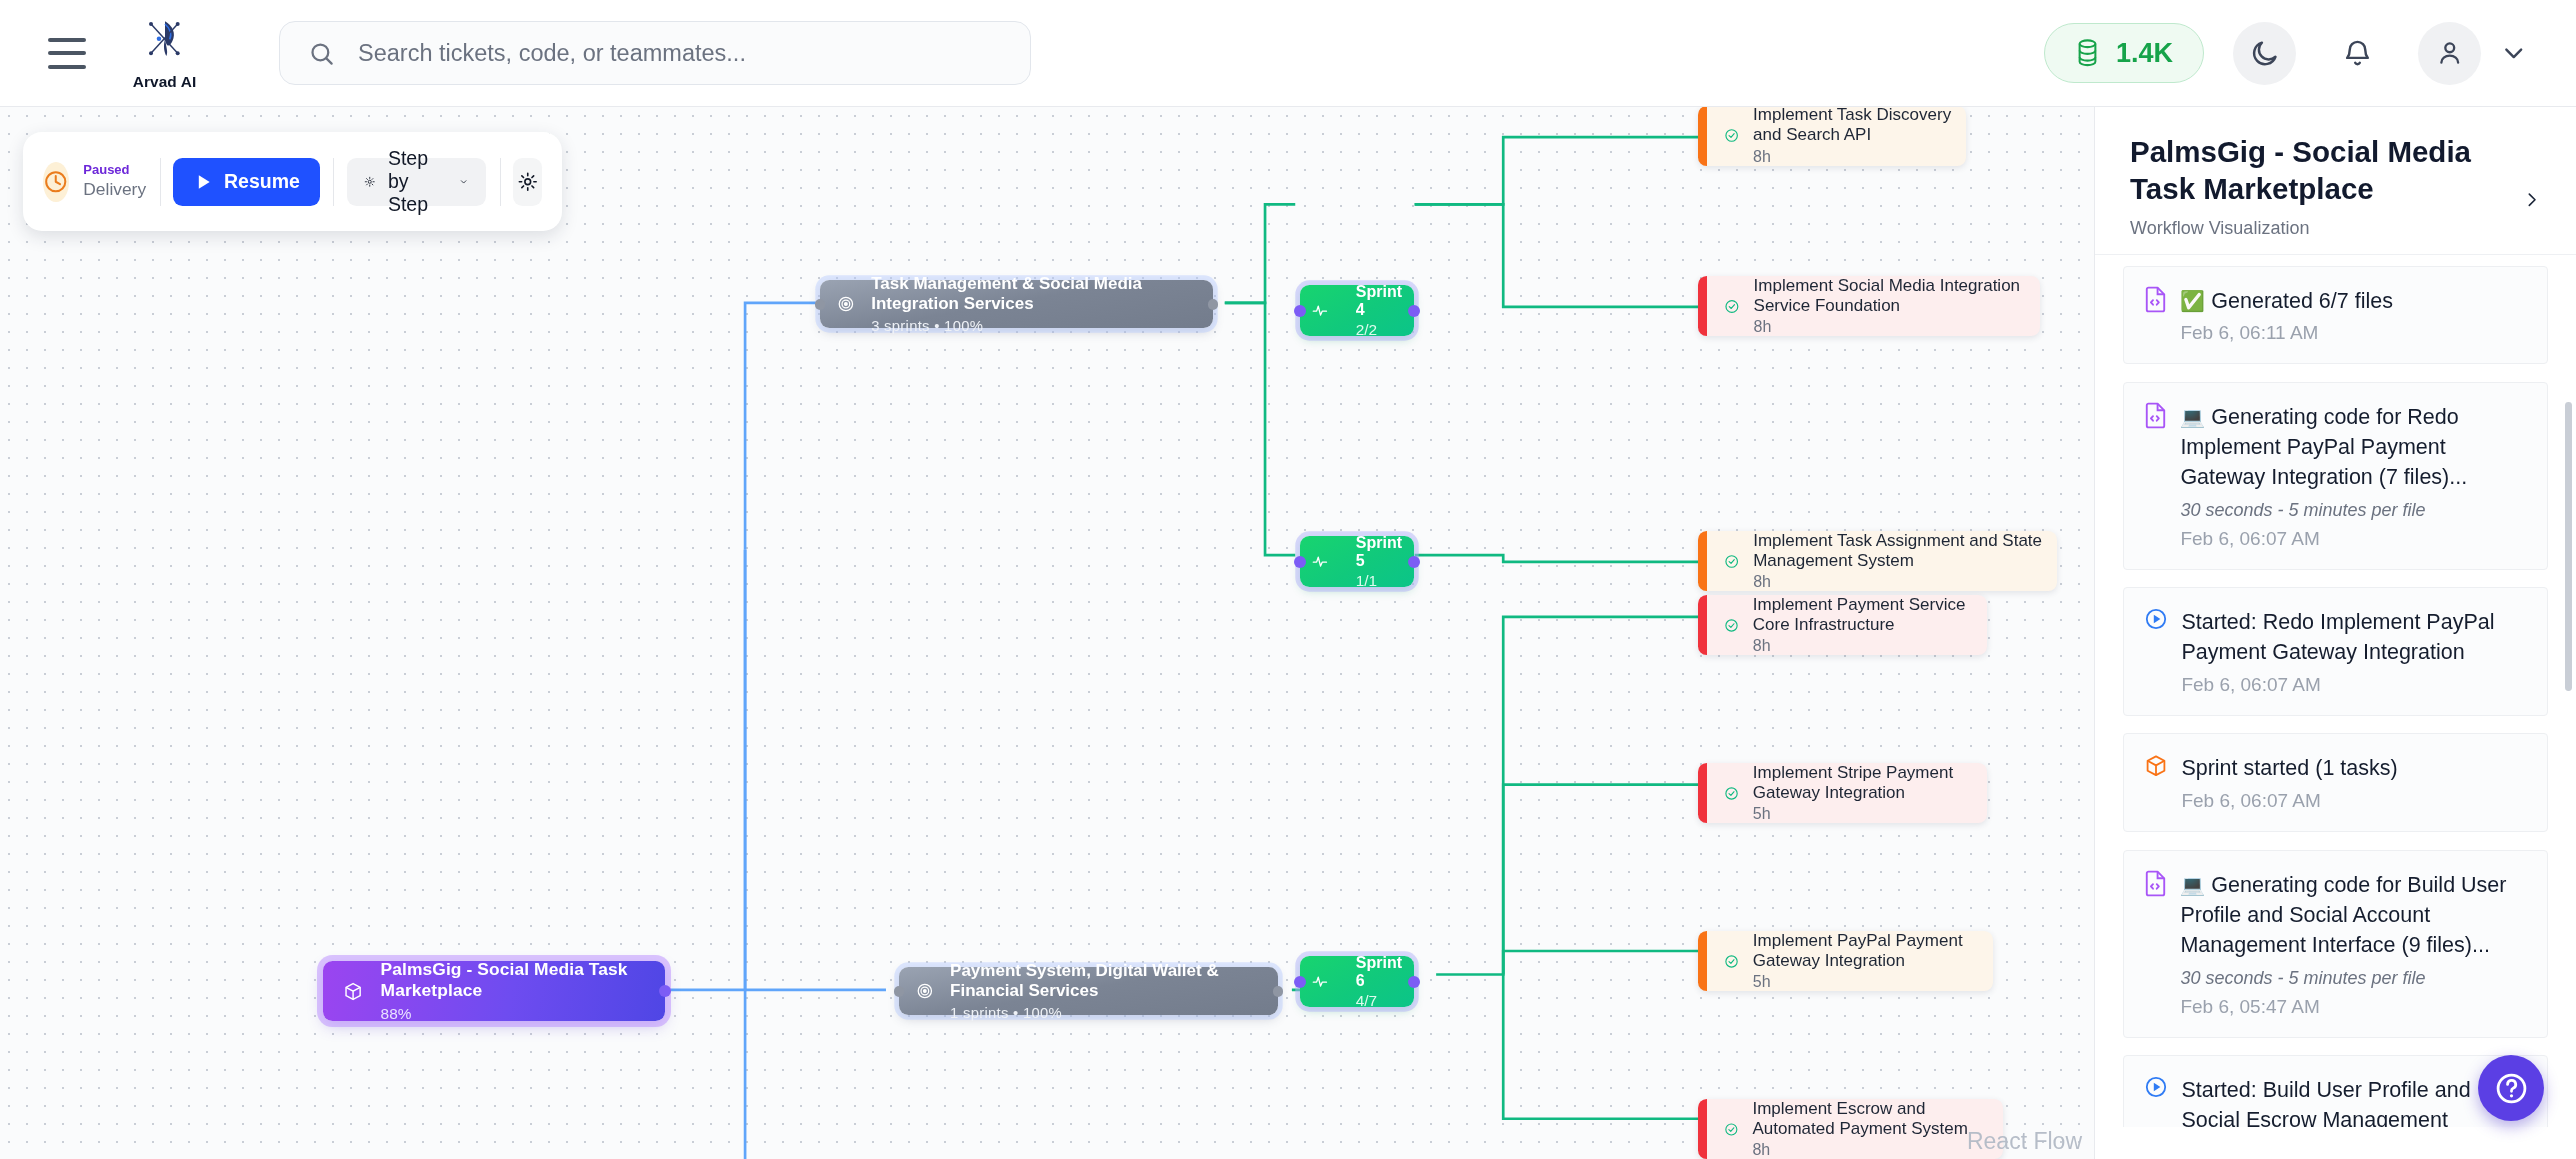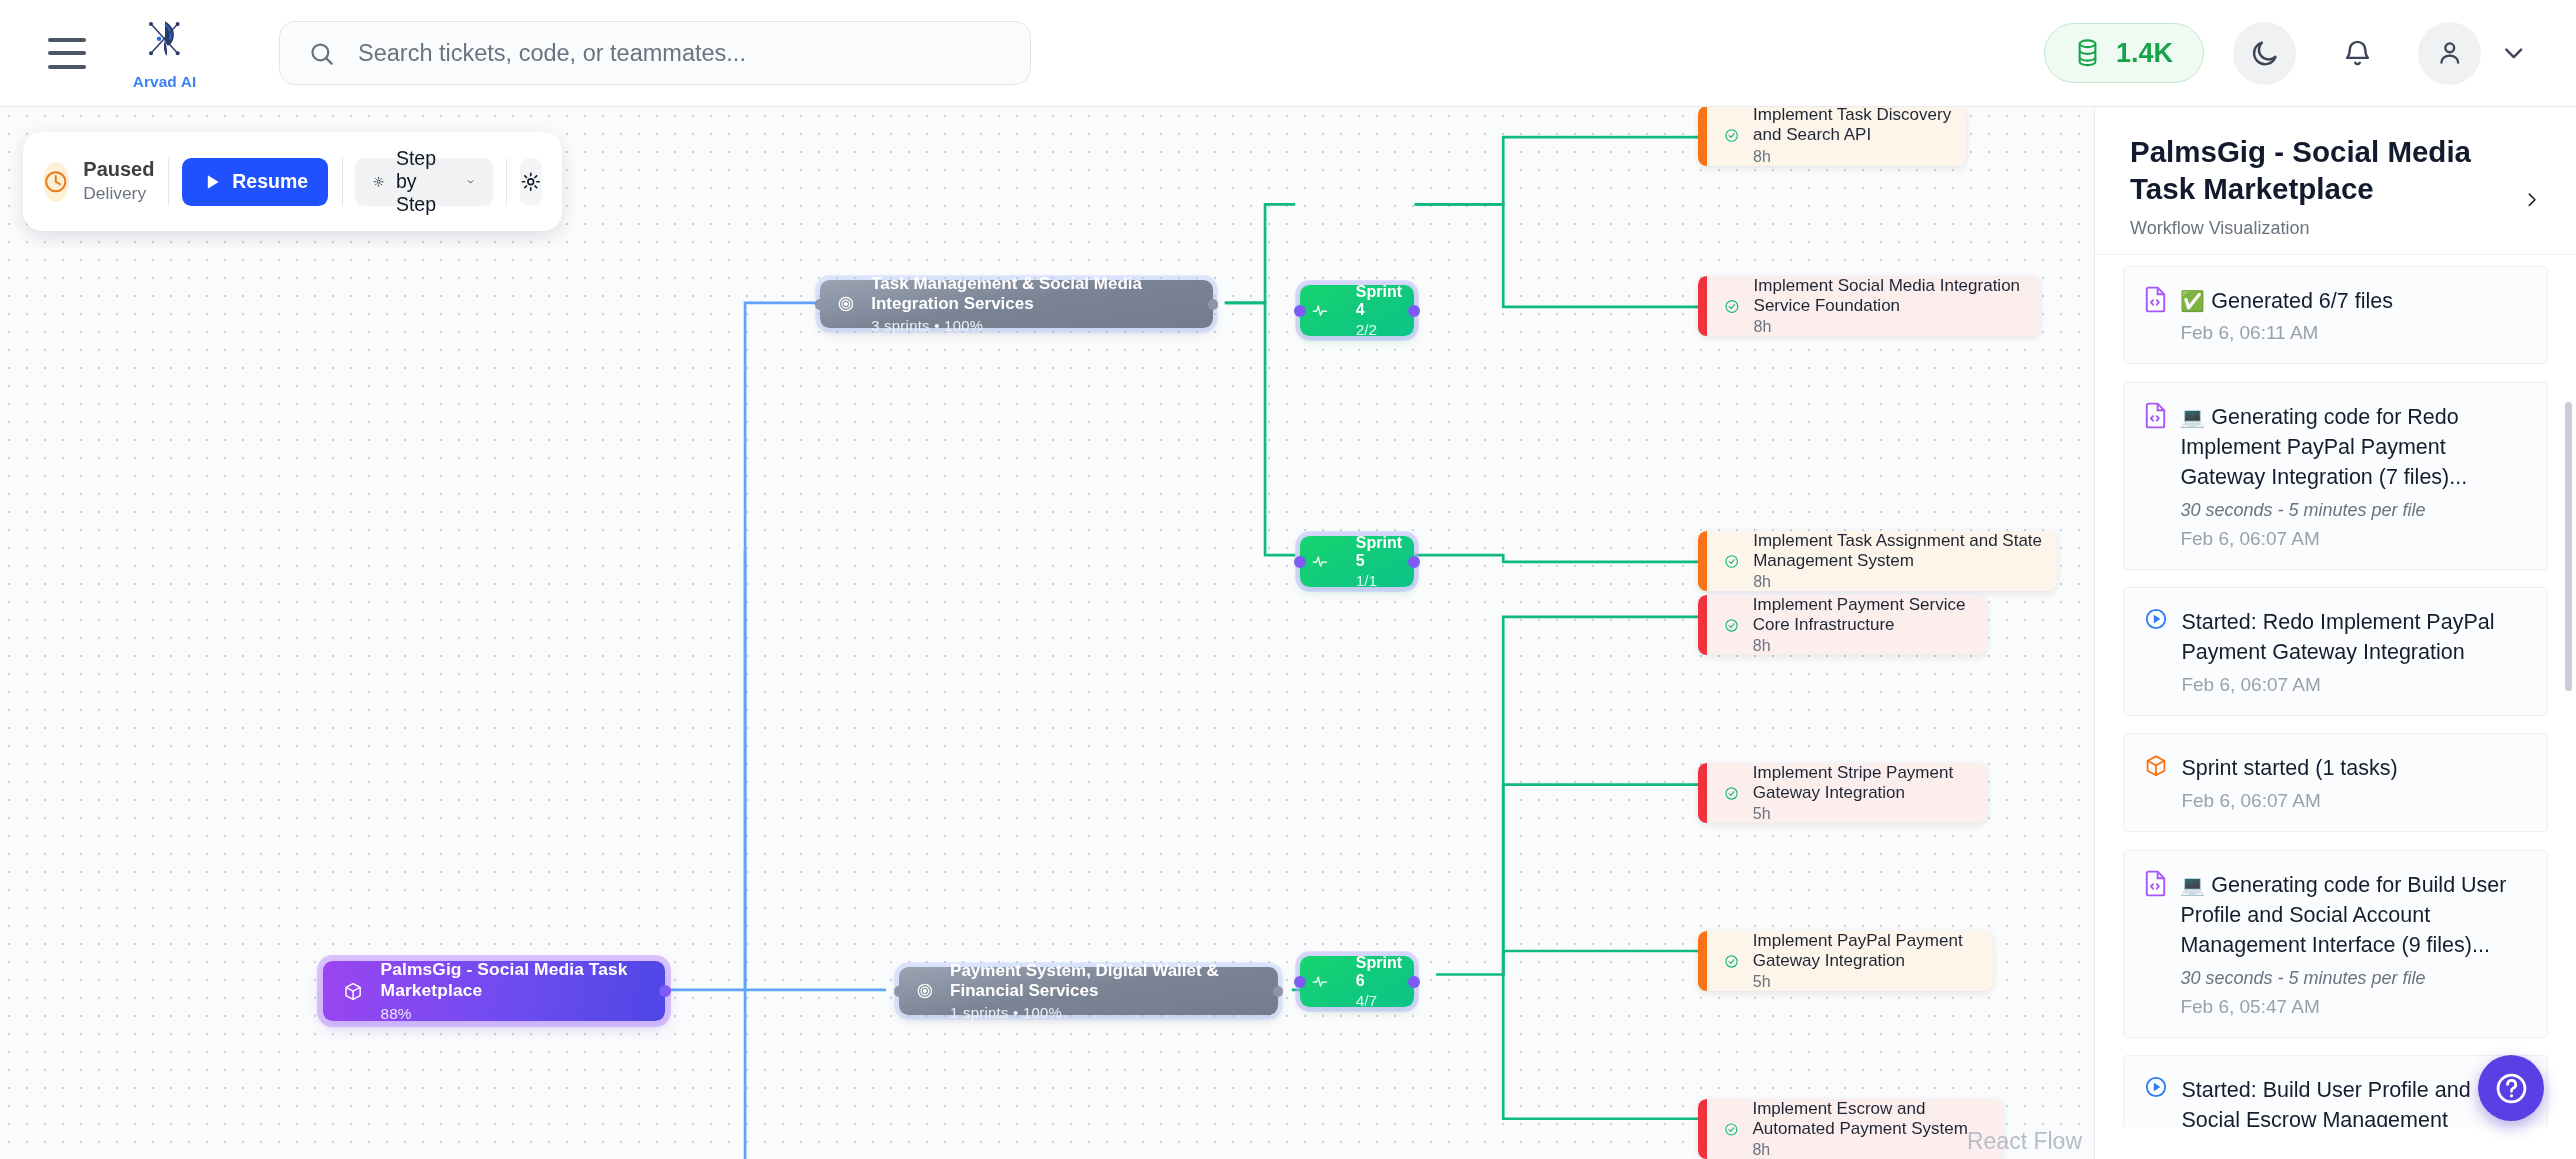--- a/index.html
+++ b/index.html
@@ -13,21 +13,21 @@
   #topbar {
     position: absolute; left: 0; top: 0; width: 2576px; height: 107px;
     background: #ffffff; border-bottom: 0.7px solid #e8eaee;
     display: flex; align-items: center; z-index: 50;
   }
   .hamburger { margin-left: 48px; width: 38px; height: 31px;
     display: flex; flex-direction: column; justify-content: space-between; cursor: pointer; }
   .hamburger span { display: block; height: 4px; background: #4b5563; border-radius: 2px; }
 
   .brand { margin-left: 38px; display: flex; flex-direction: column; align-items: center; width: 81px; }
-  .brand-name { font-size: 15.4px; font-weight: 700; color: #3b82f6; letter-spacing: 0.1px; margin-top: 13px;}
+  .brand-name { font-size: 15.4px; font-weight: 700; color: #0f172a; letter-spacing: 0.1px; margin-top: 13px;}
 
   #search-box {
     margin-left: 74px; width: 752px; height: 64px;
     border: 0.7px solid #e2e6ec; border-radius: 16px; background: #fafbfc;
     display: flex; align-items: center; padding: 0 28px; cursor: text;
   }
   #search-box .ph { font-size: 23.5px; color: #6b7280; margin-left: 23px; }
 
   .topbar-right {
     margin-left: auto; margin-right: 48px;
@@ -102,21 +102,21 @@
   
   #control-panel {
     position: absolute; left: 23px; top: 132px;
     width: 539px; height: 99px; background: #fff;
     border-radius: 19px; box-shadow: 0 5.4px 17.4px rgba(30,40,60,.13);
     display: flex; align-items: center; padding: 0 20px; gap: 0; z-index: 30;
   }
   #status-badge { width: 40px; height: 40px; border-radius: 50%; background: #fdf0d6;
     display:flex; align-items:center; justify-content:center; }
   .st-tx { margin-left: 14.8px; }
-  .st-tx .a { font-size: 20px; font-weight: 700; color: #404040; line-height: 1.05; }
+  .st-tx .a { font-size: 13px; font-weight: 700; color: #6d28d9; line-height: 1.05; }
   .st-tx .b { font-size: 17.4px; color: #6b7280; margin-top: 2.7px; }
   .vdiv { width: 0.7px; height: 48px; background: #e5e7eb; margin: 0 13.4px; }
   #resume-btn { height: 48px; padding: 0 20px; background:#1f51ff; border-radius: 9.4px;
     display:flex; align-items:center; gap: 10.7px; cursor:pointer; }
   #resume-btn .lb { color:#fff; font-size: 19.5px; font-weight: 600; }
   #mode-btn { height: 48px; padding: 0 17.4px; background:#f1f2f4; border-radius: 9.4px;
     display:flex; align-items:center; gap: 12px; cursor:pointer; }
   #mode-btn .lb { color:#111827; font-size: 19.5px; }
   #settings-btn { width: 48px; height: 48px; background:#f4f5f6; border-radius: 9.4px;
     display:flex; align-items:center; justify-content:center; cursor:pointer; }

